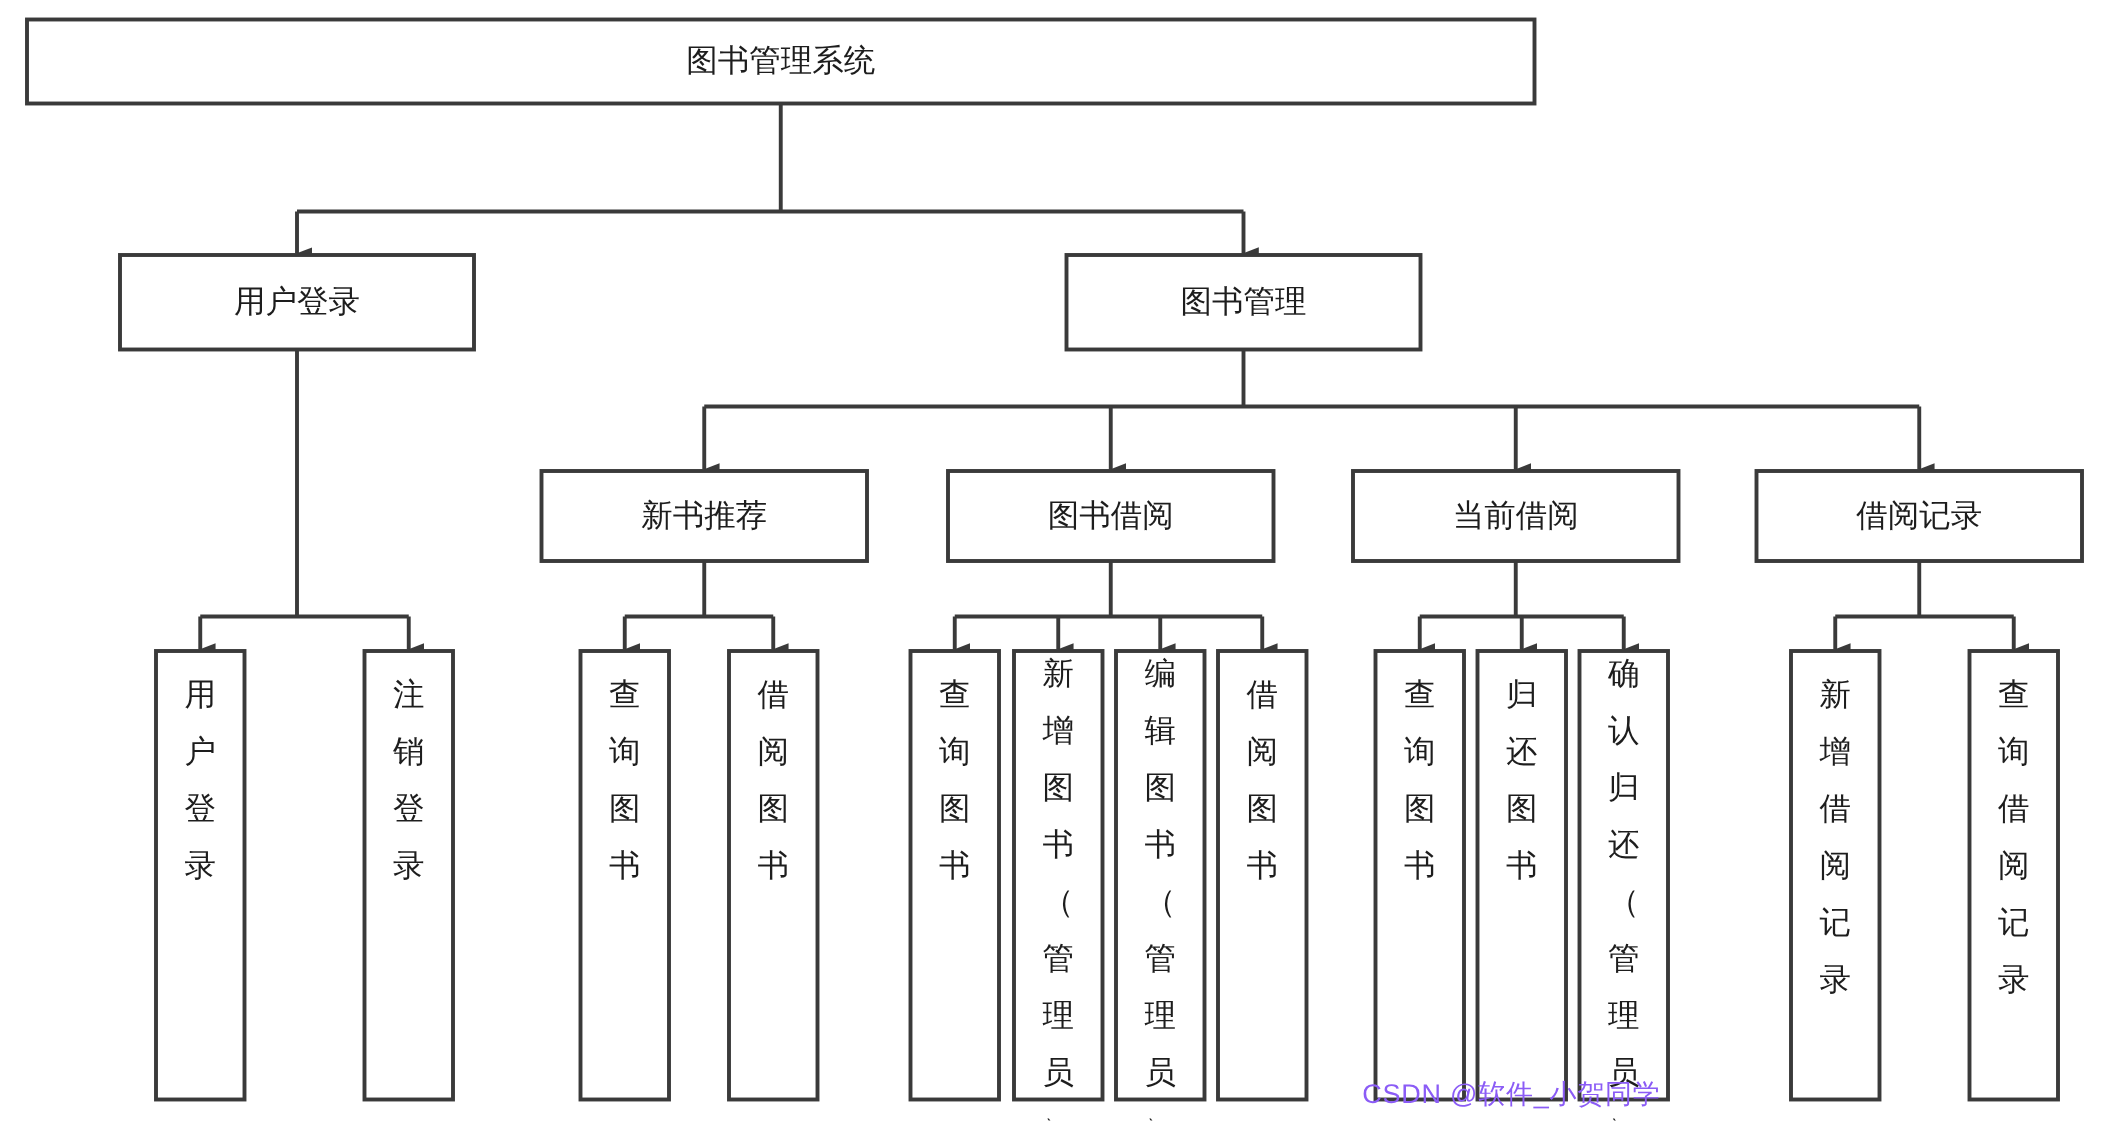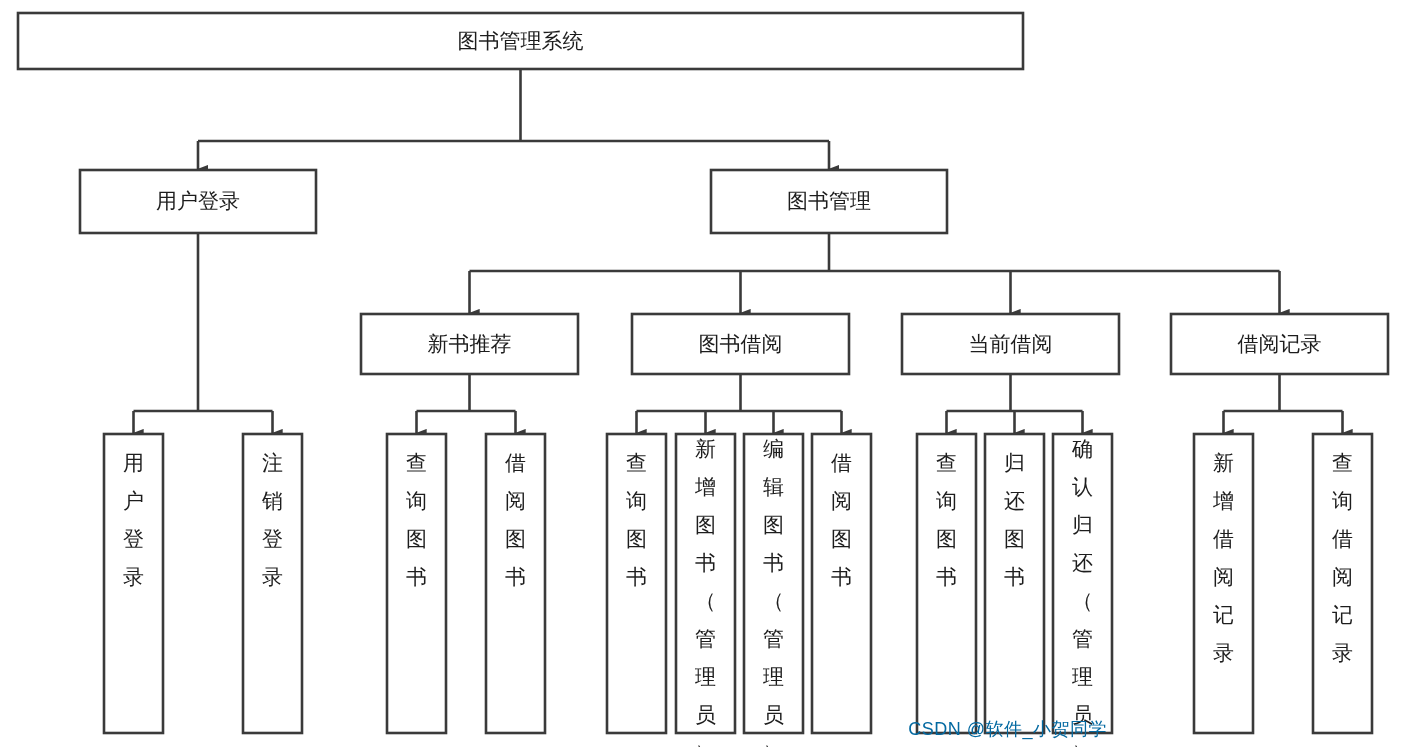--- a/index.html
+++ b/index.html
@@ -52,21 +52,21 @@
     fill: #1d1d1d;
     text-anchor: middle;
     white-space: pre;
   }
   .watermark {
     position: absolute;
     right: 16px;
     bottom: 6px;
     font-family: "Liberation Sans", "DejaVu Sans", sans-serif;
     font-size: 18px;
-    color: #0369a1;
+    color: #8b5cf6;
     letter-spacing: 0.5px;
     user-select: none;
     pointer-events: none;
     text-align: center;
   }
 </style>
 </head>
 <body>
 
 <div id="diagram-root">

